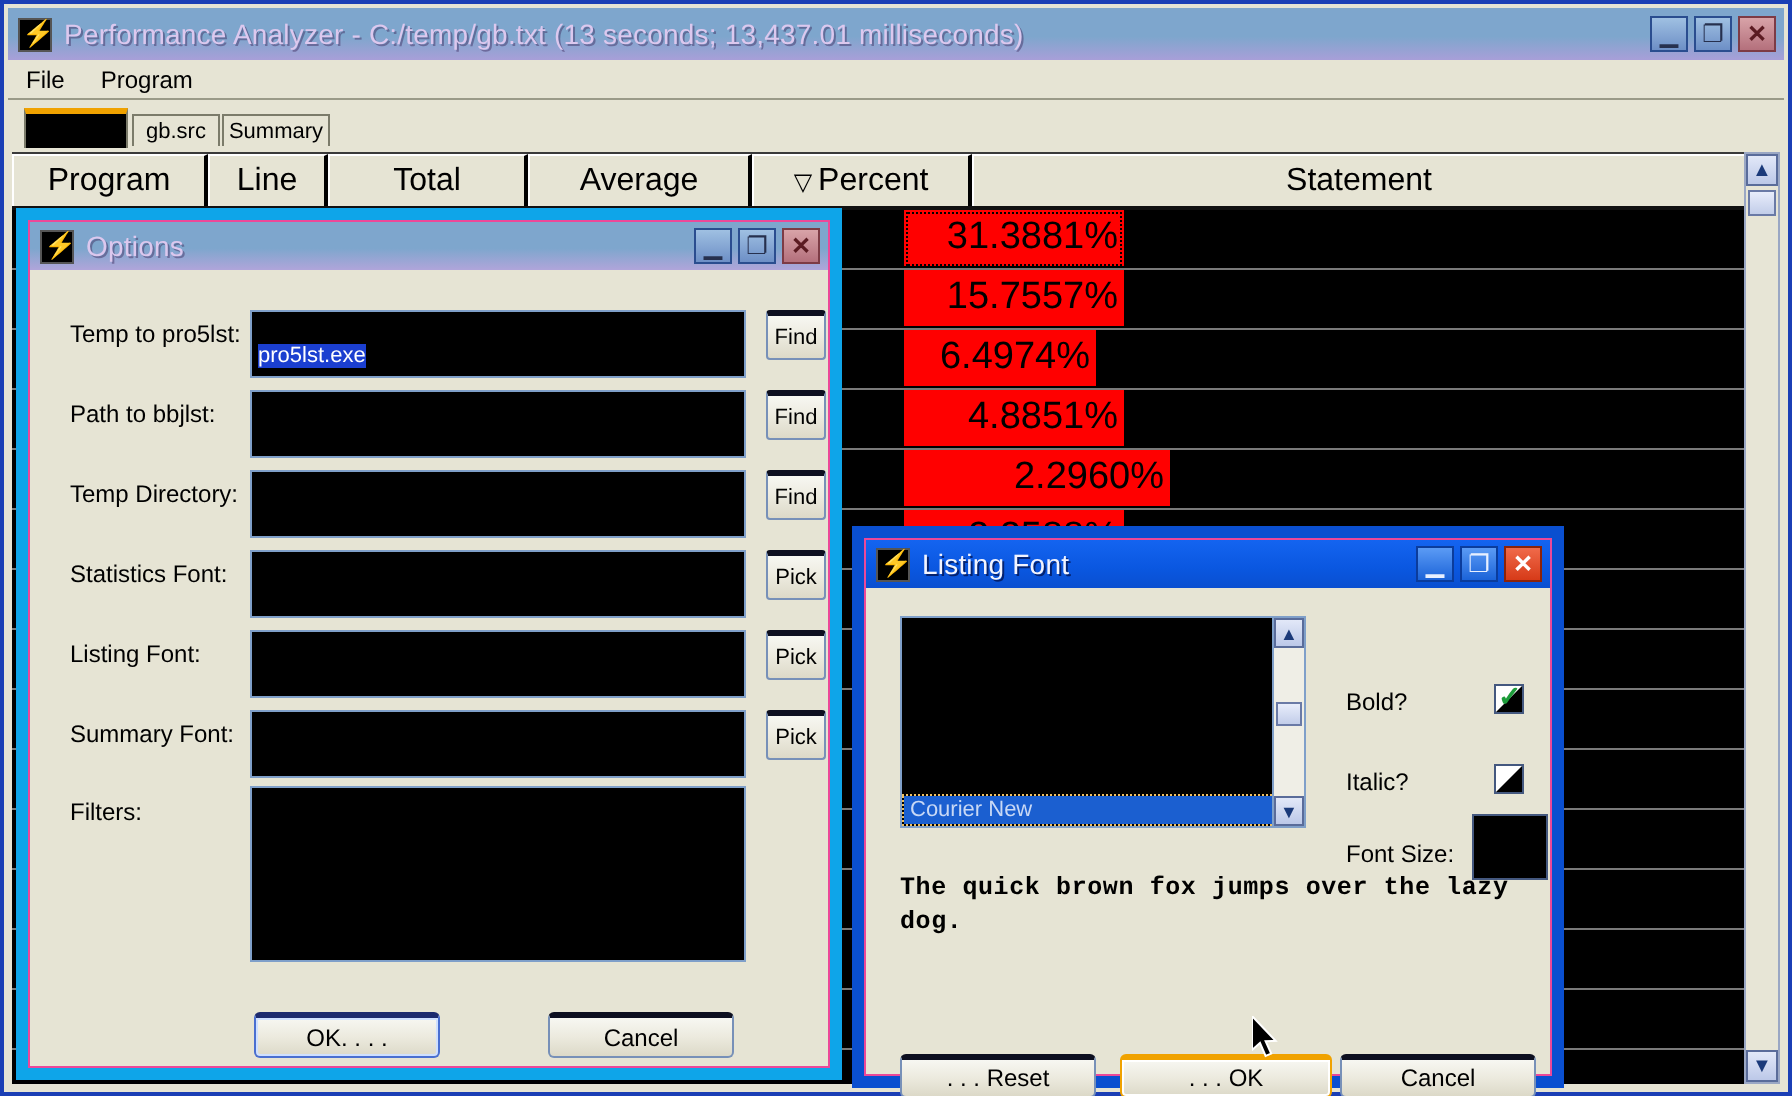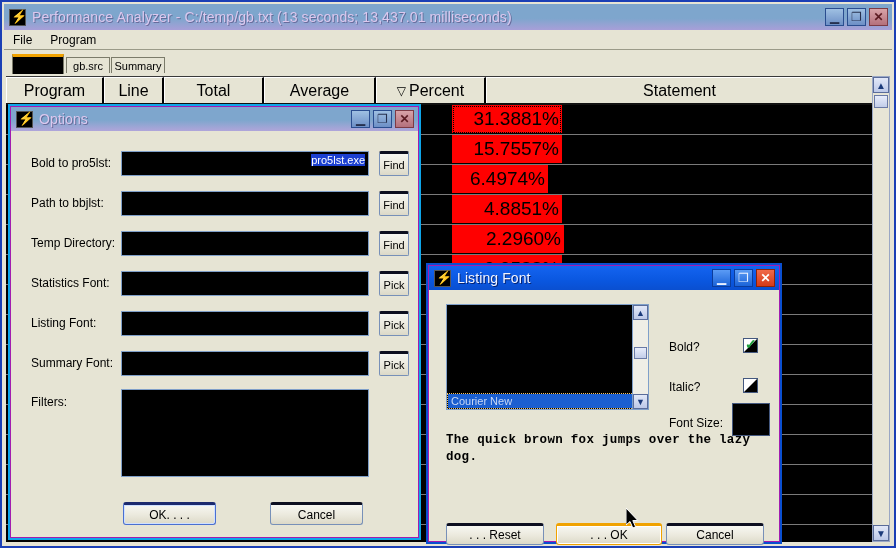--- a/index.html
+++ b/index.html
@@ -202,22 +202,22 @@
     box-sizing: border-box;
   }
   .sb-track-black {
     position: absolute; left: 1px; right: 1px; top: 33px; bottom: 17px;
     background: #e7e5d6;
   }
 
   
   .dialog {
     position: absolute;
-    background: #a21caf;
-    border: 2px solid #0ea5e9;
+    background: #ec4899;
+    border: 6px solid #0ea5e9;
     box-sizing: border-box;
   }
   .dialog .dtitlebar {
     position: absolute; left: 1px; top: 1px; right: 1px; height: 24px;
     display: flex; align-items: center;
   }
   .dialog .dbody { position: absolute; left: 1px; top: 25px; right: 1px; bottom: 1px; background: #e6e4d4; }
 
   
   .flabel {
@@ -225,25 +225,24 @@
     font-size: 12px; color: #000;
     white-space: nowrap;
   }
   .ftext {
     position: absolute;
     background: #000;
     border: 1px solid #7f9fc9;
     box-sizing: border-box;
     font-size: 11px;
     color: #fff;
-    padding: 2px 3px;
+    padding: 16px 3px;
     overflow: hidden;
     white-space: nowrap;
     cursor: text;
-    text-align: right;
   }
   .ftext .sel {
     background: #1b3fd0;
     color: #fff;
   }
   .btn {
     position: absolute;
     background: linear-gradient(to bottom, #f7f7f2 0%, #eceade 50%, #dcd9c8 100%);
     border: 1px solid #7790b8;
     border-top: 3px solid #0d0f20;
@@ -436,21 +435,21 @@
             <div class="gc" style="width: 112px;"></div>
             <div class="gc pct" style="width: 110px;">4.8851%</div>
             <div class="gc" style="flex: 1 1 auto;"></div>
           </div>
           <div class="grow">
             <div class="gc" style="width: 98px;"></div>
             <div class="gc" style="width: 60px;"></div>
             <div class="gc" style="width: 76px;"></div>
             <div class="gc" style="width: 100px;"></div>
             <div class="gc" style="width: 112px;"></div>
-            <div class="gc pct" style="width: 112px; padding-left: 24px;">2.2960%</div>
+            <div class="gc pct" style="width: 133px; padding-left: 24px;">2.2960%</div>
             <div class="gc" style="flex: 1 1 auto;"></div>
           </div>
           <div class="grow">
             <div class="gc" style="width: 98px;"></div>
             <div class="gc" style="width: 60px;"></div>
             <div class="gc" style="width: 76px;"></div>
             <div class="gc" style="width: 100px;"></div>
             <div class="gc" style="width: 112px;"></div>
             <div class="gc pct" style="width: 110px;">2.2588%</div>
             <div class="gc" style="flex: 1 1 auto;"></div>
@@ -563,21 +562,21 @@
             <span class="glyph">❐</span>
           </span>
         <span class="tbtn close">
             <span class="glyph">✕</span>
           </span>
       </span>
     </div>
 
     <div class="dbody">
 
-      <div class="flabel" style="left:20px; top:25px;">Bold to pro5lst:</div>
+      <div class="flabel" style="left:20px; top:25px;">Temp to pro5lst:</div>
       <div class="ftext" style="left:110px; top:20px; width:248px; height:25px;"><span class="sel">pro5lst.exe</span></div>
       <div class="btn small" style="left:368px; top:20px; width:30px; height:25px;">Find</div>
 
       <div class="flabel" style="left:20px; top:65px;">Path to bbjlst:</div>
       <div class="ftext" style="left:110px; top:60px; width:248px; height:25px;"><span></span></div>
       <div class="btn small" style="left:368px; top:60px; width:30px; height:25px;">Find</div>
 
       <div class="flabel" style="left:20px; top:105px;">Temp Directory:</div>
       <div class="ftext" style="left:110px; top:100px; width:248px; height:25px;"><span></span></div>
       <div class="btn small" style="left:368px; top:100px; width:30px; height:25px;">Find</div>

